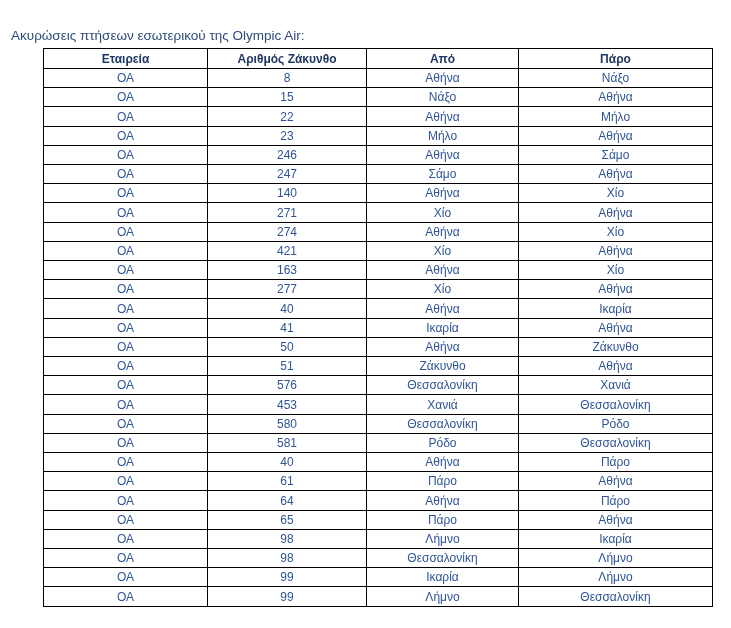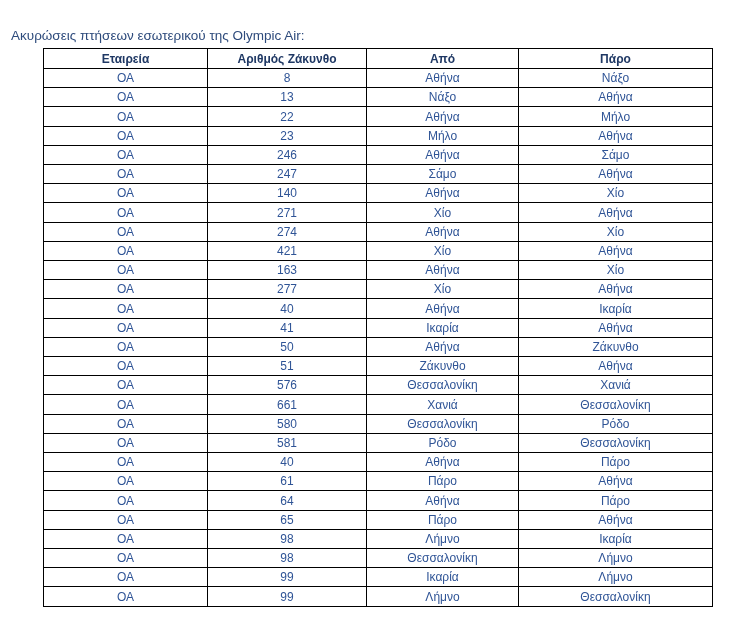--- a/index.html
+++ b/index.html
@@ -87,21 +87,21 @@
   </thead>
   <tbody>
       <tr>
         <td>ΟΑ</td>
         <td>8</td>
         <td>Αθήνα</td>
         <td>Νάξο</td>
       </tr>
       <tr>
         <td>ΟΑ</td>
-        <td>13</td>
+        <td>15</td>
         <td>Νάξο</td>
         <td>Αθήνα</td>
       </tr>
       <tr>
         <td>ΟΑ</td>
         <td>22</td>
         <td>Αθήνα</td>
         <td>Μήλο</td>
       </tr>
       <tr>
@@ -183,21 +183,21 @@
         <td>Αθήνα</td>
       </tr>
       <tr>
         <td>ΟΑ</td>
         <td>576</td>
         <td>Θεσσαλονίκη</td>
         <td>Χανιά</td>
       </tr>
       <tr>
         <td>ΟΑ</td>
-        <td>661</td>
+        <td>453</td>
         <td>Χανιά</td>
         <td>Θεσσαλονίκη</td>
       </tr>
       <tr>
         <td>ΟΑ</td>
         <td>580</td>
         <td>Θεσσαλονίκη</td>
         <td>Ρόδο</td>
       </tr>
       <tr>

